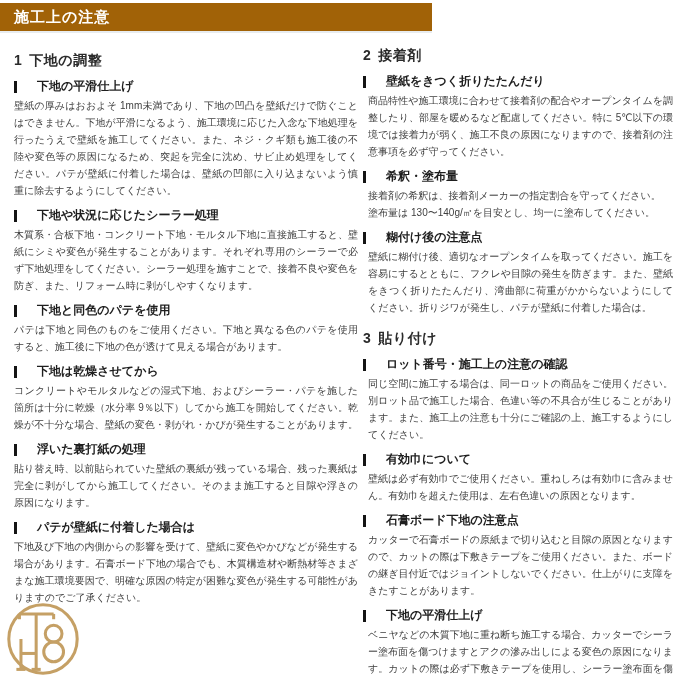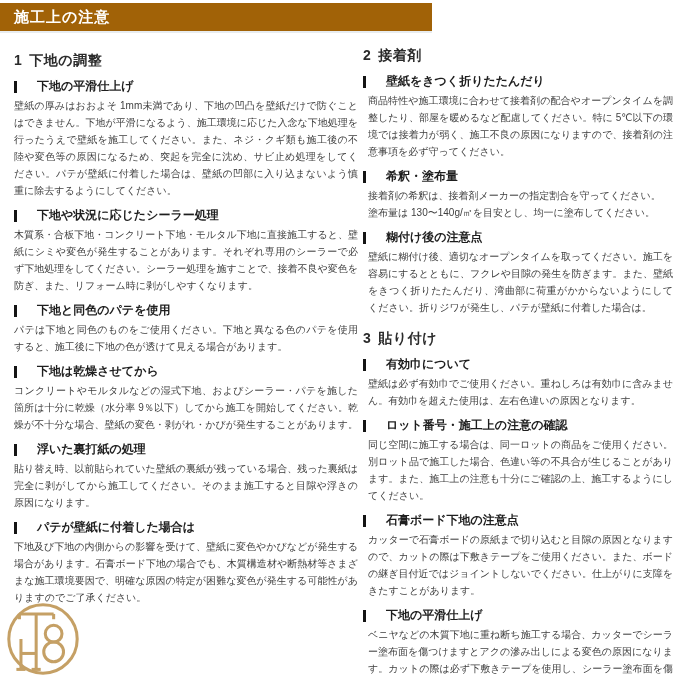--- a/index.html
+++ b/index.html
@@ -166,30 +166,30 @@
       </div>
       <p class="body">壁紙に糊付け後、適切なオープンタイムを取ってください。施工を容易にするとともに、フクレや目隙の発生を防ぎます。また、壁紙をきつく折りたたんだり、湾曲部に荷重がかからないようにしてください。折りジワが発生し、パテが壁紙に付着した場合は。</p>
     </div>
     <div class="section-heading">
       <span>3</span>
       <span>貼り付け</span>
     </div>
     <div class="item">
       <div class="sub-heading">
         <span class="marker"></span>
+        <span>ロット番号・施工上の注意の確認</span>
+      </div>
+      <p class="body">同じ空間に施工する場合は、同一ロットの商品をご使用ください。別ロット品で施工した場合、色違い等の不具合が生じることがあります。また、施工上の注意も十分にご確認の上、施工するようにしてください。</p>
+    </div>
+    <div class="item">
+      <div class="sub-heading">
+        <span class="marker"></span>
         <span>有効巾について</span>
       </div>
       <p class="body">壁紙は必ず有効巾でご使用ください。重ねしろは有効巾に含みません。有効巾を超えた使用は、左右色違いの原因となります。</p>
-    </div>
-    <div class="item">
-      <div class="sub-heading">
-        <span class="marker"></span>
-        <span>ロット番号・施工上の注意の確認</span>
-      </div>
-      <p class="body">同じ空間に施工する場合は、同一ロットの商品をご使用ください。別ロット品で施工した場合、色違い等の不具合が生じることがあります。また、施工上の注意も十分にご確認の上、施工するようにしてください。</p>
     </div>
     <div class="item">
       <div class="sub-heading">
         <span class="marker"></span>
         <span>石膏ボード下地の注意点</span>
       </div>
       <p class="body">カッターで石膏ボードの原紙まで切り込むと目隙の原因となりますので、カットの際は下敷きテープをご使用ください。また、ボードの継ぎ目付近ではジョイントしないでください。仕上がりに支障をきたすことがあります。</p>
     </div>
     <div class="item">
       <div class="sub-heading">

